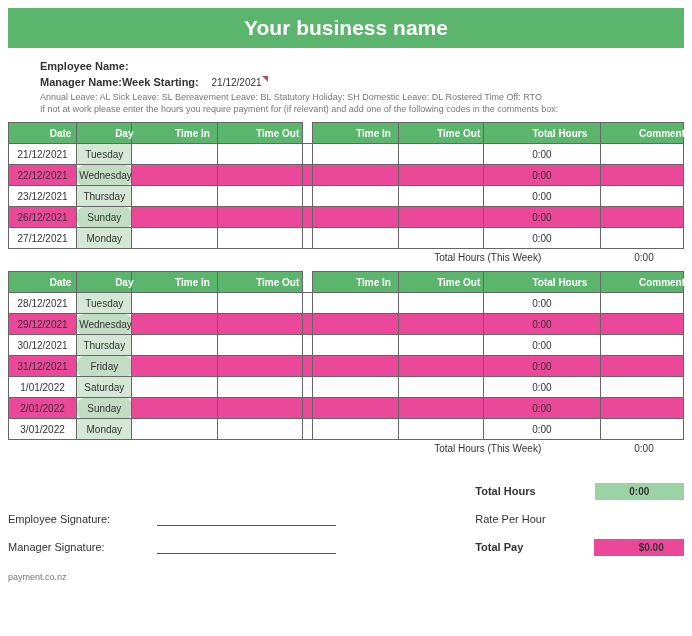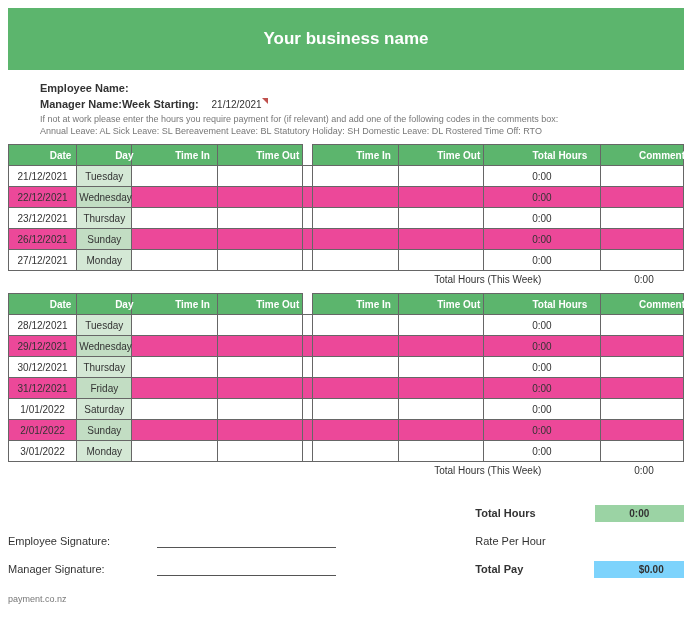--- a/index.html
+++ b/index.html
@@ -8,24 +8,24 @@
     font-size: 10px;
     color: #333;
     margin: 0;
     padding: 8px;
     width: 692px;
     background: #fff;
   }
   .title-bar {
     background: #5cb56d;
     color: #fff;
-    font-size: 17px;
+    font-size: 21px;
     font-weight: bold;
     text-align: center;
-    padding: 21px 0;
+    padding: 8px 0;
   }
   .labels { margin-top: 12px; margin-left: 32px; }
   .labels .row { margin: 4px 0; }
   .labels .bold { font-weight: bold; font-size: 11px; }
   .topflex { display: flex; justify-content: flex-start; align-items: center; }
   .week-start-label { font-weight: bold; font-size: 11px; margin-right: 4px; }
   .week-start-value { background:#fff; padding:1px 6px; position:relative; }
   .red-corner { position:absolute; top:0; right:0; width:0; height:0;
     border-top: 6px solid #c0504d; border-left: 6px solid transparent; }
   .legend { color:#777; font-size:9px; margin-top:2px; }
@@ -44,38 +44,38 @@
     padding-left: 38px;
   }
   .col-date { width: 64px; }
   .col-day  { width: 52px; }
   .col-time { width: 80px; }
   .col-gap  { width: 10px; border:none !important; background:#fff !important; }
   .col-tot  { width: 110px; }
   .col-com  { width: 78px; }
   tr.alt td { background: #ec4899; }
   td.day-cell { background:#d4e8d5 !important; }
-  tr.alt td.day-cell { background:#c2ddc3 !important; }
+  tr.alt td.day-cell { background:#c2ddc3 !important;border-radius:7px; }
   .gap-header { background:#fff !important; border:none !important; border-bottom:1px solid #666 !important; }
   td.gap-cell { border-left:2px solid #5cb56d; border-right:2px solid #5cb56d; border-top:none; border-bottom:none; background:#fff; }
   .week-total-row { text-align:right; font-size:10px; margin-top:3px; padding-right:10px; }
   .week-total-row .lbl { display:inline-block; width:460px; text-align:right; padding-right:70px;}
   .week-total-row .val { display:inline-block; width:60px; text-align:center; }
 
   .summary { margin-top: 26px; }
   .summary-row { display:flex; align-items:center; height:22px; }
   .sig-label { width: 150px; font-size:11px; }
   .sig-line { border-bottom:1px solid #555; width:180px; height:14px; margin-right:40px; }
   .sum-label { width:120px; font-size:11px; font-weight:bold; }
   .sum-label.nolabel { font-weight:normal; }
   .sum-value {
     width: 90px; text-align:center; padding:3px 0;
     background:#9bd3a4; font-weight:bold;
   }
-  .sum-value.money { background:#7dd3fc;padding-left:24px; }
+  .sum-value.money { background:#ec4899;padding-left:24px; }
   .sum-value.plain { background:transparent; font-weight:normal; }
   .spacer { width: 100px; }
   .footer { margin-top:14px; color:#777; font-size:9px; }
 </style>
 </head>
 <body>
 
 <div class="title-bar">Your business name</div>
 
 <div class="labels">
@@ -83,22 +83,22 @@
   <div class="row topflex">
     <div class="bold">Manager Name:</div>
     <div>
       <span class="week-start-label">Week Starting:</span>
       <span class="week-start-value">
         <span>21/12/2021</span>
         <span class="red-corner"></span>
       </span>
     </div>
   </div>
+  <div class="legend">Annual Leave: AL    Sick Leave: SL    Bereavement Leave: BL    Statutory Holiday: SH    Domestic Leave: DL    Rostered Time Off: RTO</div>
   <div class="legend">If not at work please enter the hours you require payment for (if relevant) and add one of the following codes in the comments box:</div>
-  <div class="legend">Annual Leave: AL    Sick Leave: SL    Bereavement Leave: BL    Statutory Holiday: SH    Domestic Leave: DL    Rostered Time Off: RTO</div>
 </div>
 
 <table class="ts">
   <colgroup>
     <col class="col-date">
       <col class="col-day">
       <col class="col-time">
       <col class="col-time">
     <col class="col-gap">
       <col class="col-time">

